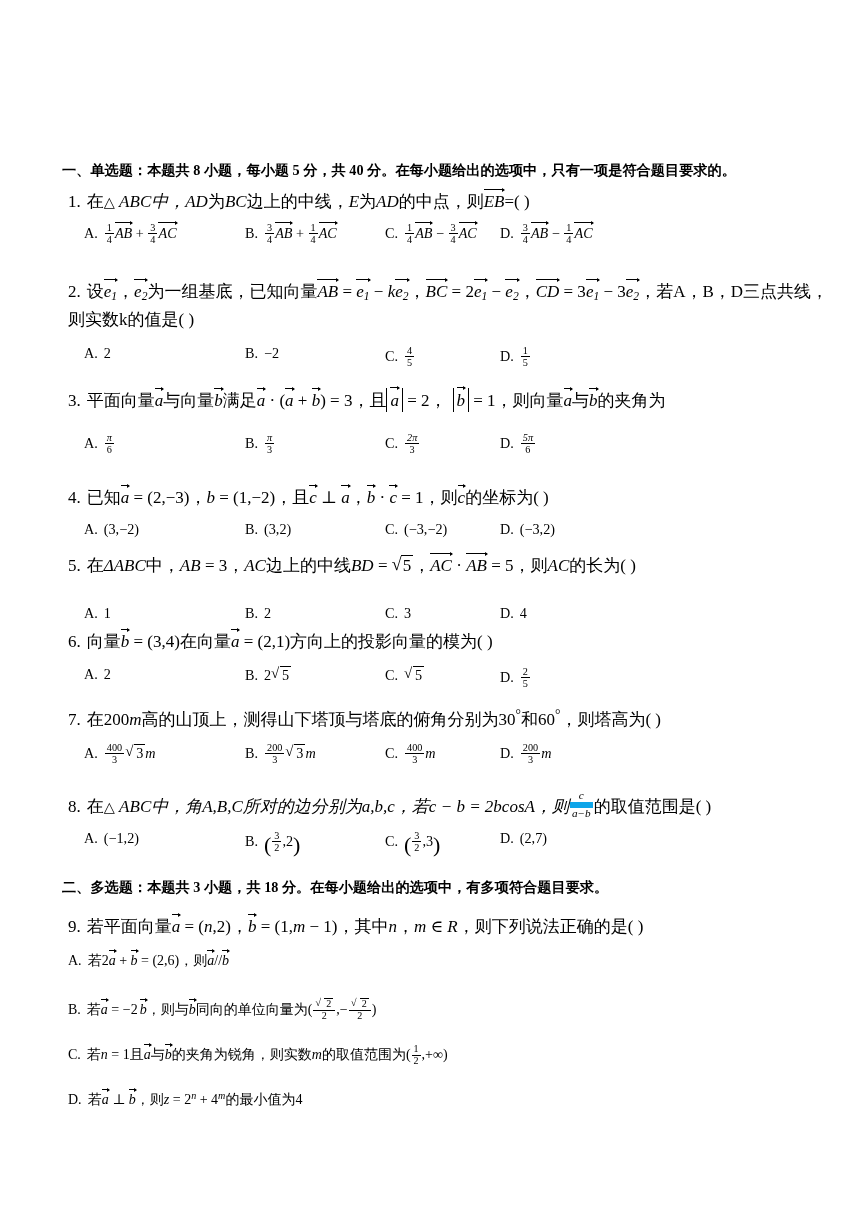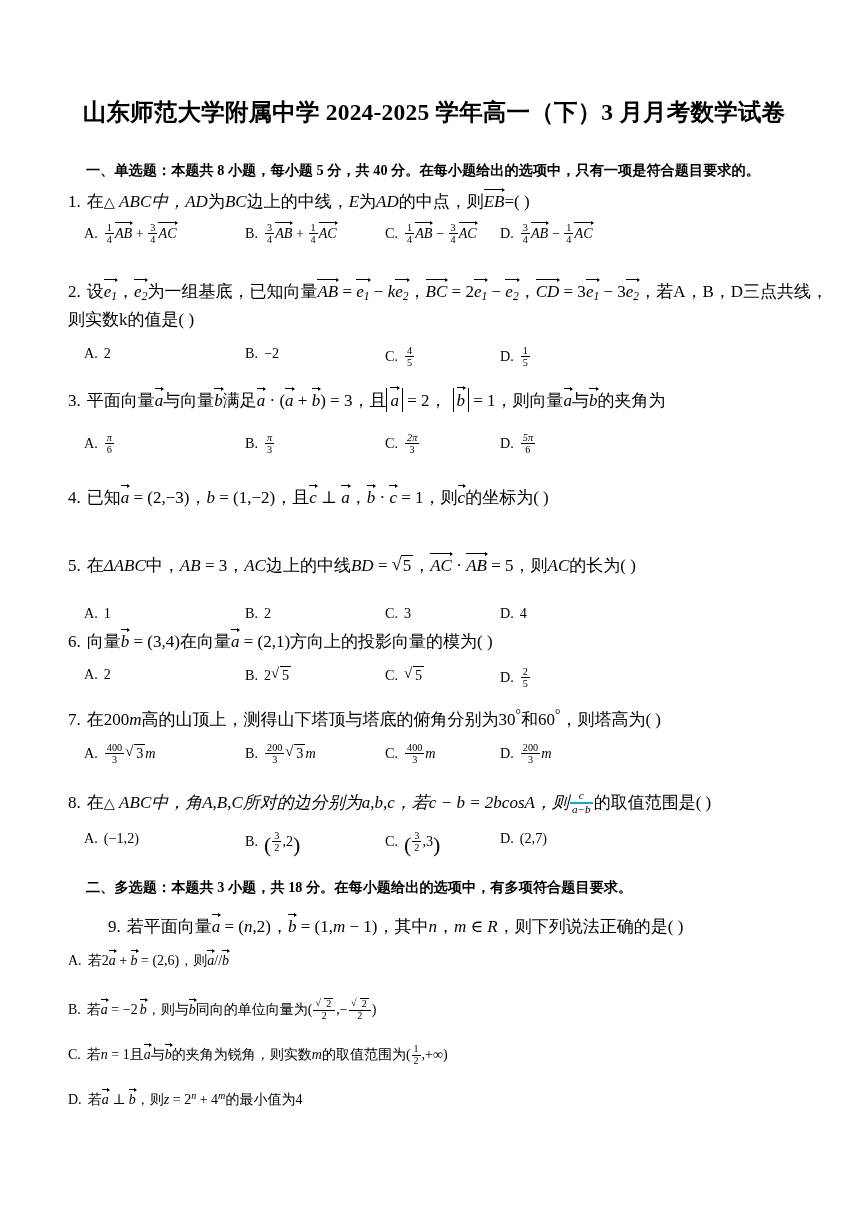--- a/index.html
+++ b/index.html
@@ -33,21 +33,20 @@
     font-weight: bold;
     letter-spacing: 0.2px;
     white-space: nowrap;
   }
   .section-head {
     position: absolute;
     left: 62px;
     font-size: 14.2px;
     font-weight: bold;
     white-space: nowrap;
-    margin-left: 24px;
   }
   .qline {
     position: absolute;
     left: 68px;
     font-size: 17px;
     white-space: nowrap;
   }
   .opts {
     position: absolute;
     left: 0;
@@ -97,21 +96,21 @@
   }
   .pfrac {
     display: inline-block;
     vertical-align: -0.42em;
     text-align: center;
     font-size: 0.66em;
     line-height: 1.05;
     margin: 0 1px;
   }
   .pfrac > .num { display: block; padding: 0 2px; }
-  .pfrac > .den { display: block; padding: 0 2px; border-top: 2px solid #0ea5e9; }
+  .pfrac > .den { display: block; padding: 0 2px; border-top: 6px solid #0ea5e9; }
   .vec {
     position: relative;
     display: inline-block;
     padding-top: 1px;
   }
   .vec::before {
     content: "";
     position: absolute;
     left: 0; right: 0;
     top: -2px;
@@ -161,21 +160,20 @@
   .sub { font-size: 0.68em; vertical-align: -0.25em; }
   .deg { font-size: 0.8em; vertical-align: 0.42em; }
   .tri { font-size: 0.85em; }
   .sp { display: inline-block; width: 6px; }
 </style>
 </head>
 <body>
 
 <div class="page">
 
-  <div class="paper-title">山东师范大学附属中学 2024-2025 学年高一（下）3 月月考数学试卷</div>
 
   <div class="section-head" style="top:161px;">一、单选题：本题共 8 小题，每小题 5 分，共 40 分。在每小题给出的选项中，只有一项是符合题目要求的。</div>
 
   <div class="qline" style="top:190px;">
     <span>1.</span><span class="sp"></span><span>在</span><span class="tri">△</span>&nbsp;<span class="it">ABC中，</span><span class="it">AD</span><span>为</span><span class="it">BC</span><span>边上的中线，</span><span class="it">E</span><span>为</span><span class="it">AD</span><span>的中点，则</span><span class="vec it">EB</span><span>=(   )</span>
   </div>
 
   <div class="opts" style="top:222px;">
     <span class="opt a"><span>A.</span><span class="sp"></span><span class="frac"><span class="num">1</span><span class="den">4</span></span><span class="vec it">AB</span> <span>+</span> <span class="frac"><span class="num">3</span><span class="den">4</span></span><span class="vec it">AC</span></span>
     <span class="opt b"><span>B.</span><span class="sp"></span><span class="frac"><span class="num">3</span><span class="den">4</span></span><span class="vec it">AB</span> <span>+</span> <span class="frac"><span class="num">1</span><span class="den">4</span></span><span class="vec it">AC</span></span>
@@ -203,20 +201,26 @@
     <span class="opt a"><span>A.</span><span class="sp"></span><span class="frac"><span class="num it">π</span><span class="den">6</span></span></span>
     <span class="opt b"><span>B.</span><span class="sp"></span><span class="frac"><span class="num it">π</span><span class="den">3</span></span></span>
     <span class="opt c"><span>C.</span><span class="sp"></span><span class="frac"><span class="num it">2π</span><span class="den">3</span></span></span>
     <span class="opt d"><span>D.</span><span class="sp"></span><span class="frac"><span class="num it">5π</span><span class="den">6</span></span></span>
   </div>
 
   <div class="qline" style="top:486px;">
     <span>4.</span><span class="sp"></span>已知<span class="vec it">a</span> = (2,−3)，<span class="it">b</span> = (1,−2)，且<span class="vec it">c</span> ⊥ <span class="vec it">a</span>，<span class="vec it">b</span> · <span class="vec it">c</span> = 1，则<span class="vec it">c</span>的坐标为(   )
   </div>
 
+  <div class="opts" style="top:521px;">
+    <span class="opt a"><span>A.</span><span class="sp"></span><span>(3,−2)</span></span>
+    <span class="opt b"><span>B.</span><span class="sp"></span><span>(3,2)</span></span>
+    <span class="opt c"><span>C.</span><span class="sp"></span><span>(−3,−2)</span></span>
+    <span class="opt d"><span>D.</span><span class="sp"></span><span>(−3,2)</span></span>
+  </div>
 
   <div class="qline" style="top:554px;">
     <span>5.</span><span class="sp"></span>在<span class="it">ΔABC</span>中，<span class="it">AB</span> = 3，<span class="it">AC</span>边上的中线<span class="it">BD</span> = <span class="sqrt"><span class="rad">√</span><span class="body">5</span></span>，<span class="vec it">AC</span> · <span class="vec it">AB</span> = 5，则<span class="it">AC</span>的长为(   )
   </div>
 
   <div class="opts" style="top:590px;margin-top:15px;">
     <span class="opt a"><span>A.</span><span class="sp"></span><span>1</span></span>
     <span class="opt b"><span>B.</span><span class="sp"></span><span>2</span></span>
     <span class="opt c"><span>C.</span><span class="sp"></span><span>3</span></span>
     <span class="opt d"><span>D.</span><span class="sp"></span><span>4</span></span>
@@ -250,21 +254,21 @@
 
   <div class="opts" style="top:830px;">
     <span class="opt a"><span>A.</span><span class="sp"></span><span>(−1,2)</span></span>
     <span class="opt b"><span>B.</span><span class="sp"></span><span class="bigpar">(</span><span class="frac"><span class="num">3</span><span class="den">2</span></span>,<span>2</span><span class="bigpar">)</span></span>
     <span class="opt c"><span>C.</span><span class="sp"></span><span class="bigpar">(</span><span class="frac"><span class="num">3</span><span class="den">2</span></span>,<span>3</span><span class="bigpar">)</span></span>
     <span class="opt d"><span>D.</span><span class="sp"></span><span>(2,7)</span></span>
   </div>
 
   <div class="section-head" style="top:878px;">二、多选题：本题共 3 小题，共 18 分。在每小题给出的选项中，有多项符合题目要求。</div>
 
-  <div class="qline" style="top:915px;margin-left:40px;">
+  <div class="qline" style="top:915px;">
     <span>9.</span><span class="sp"></span>若平面向量<span class="vec it">a</span> = (<span class="it">n</span>,2)，<span class="vec it">b</span> = (1,<span class="it">m</span> − 1)，其中<span class="it">n</span>，<span class="it">m</span> ∈ <span class="it">R</span>，则下列说法正确的是(   )
   </div>
 
   <div class="mopt" style="top:952px;">
     <span>A.</span><span class="sp"></span>若2<span class="vec it">a</span> + <span class="vec it">b</span> = (2,6)，则<span class="vec it">a</span>//<span class="vec it">b</span>
   </div>
 
   <div class="mopt" style="top:998px;">
     <span>B.</span><span class="sp"></span>若<span class="vec it">a</span> = −2<span class="sp" style="width:2px"></span><span class="vec it">b</span>，则与<span class="vec it">b</span>同向的单位向量为(<span class="frac"><span class="num"><span class="sqrt"><span class="rad">√</span><span class="body">2</span></span></span><span class="den">2</span></span><span>,−</span><span class="frac"><span class="num"><span class="sqrt"><span class="rad">√</span><span class="body">2</span></span></span><span class="den">2</span></span><span>)</span>
   </div>

